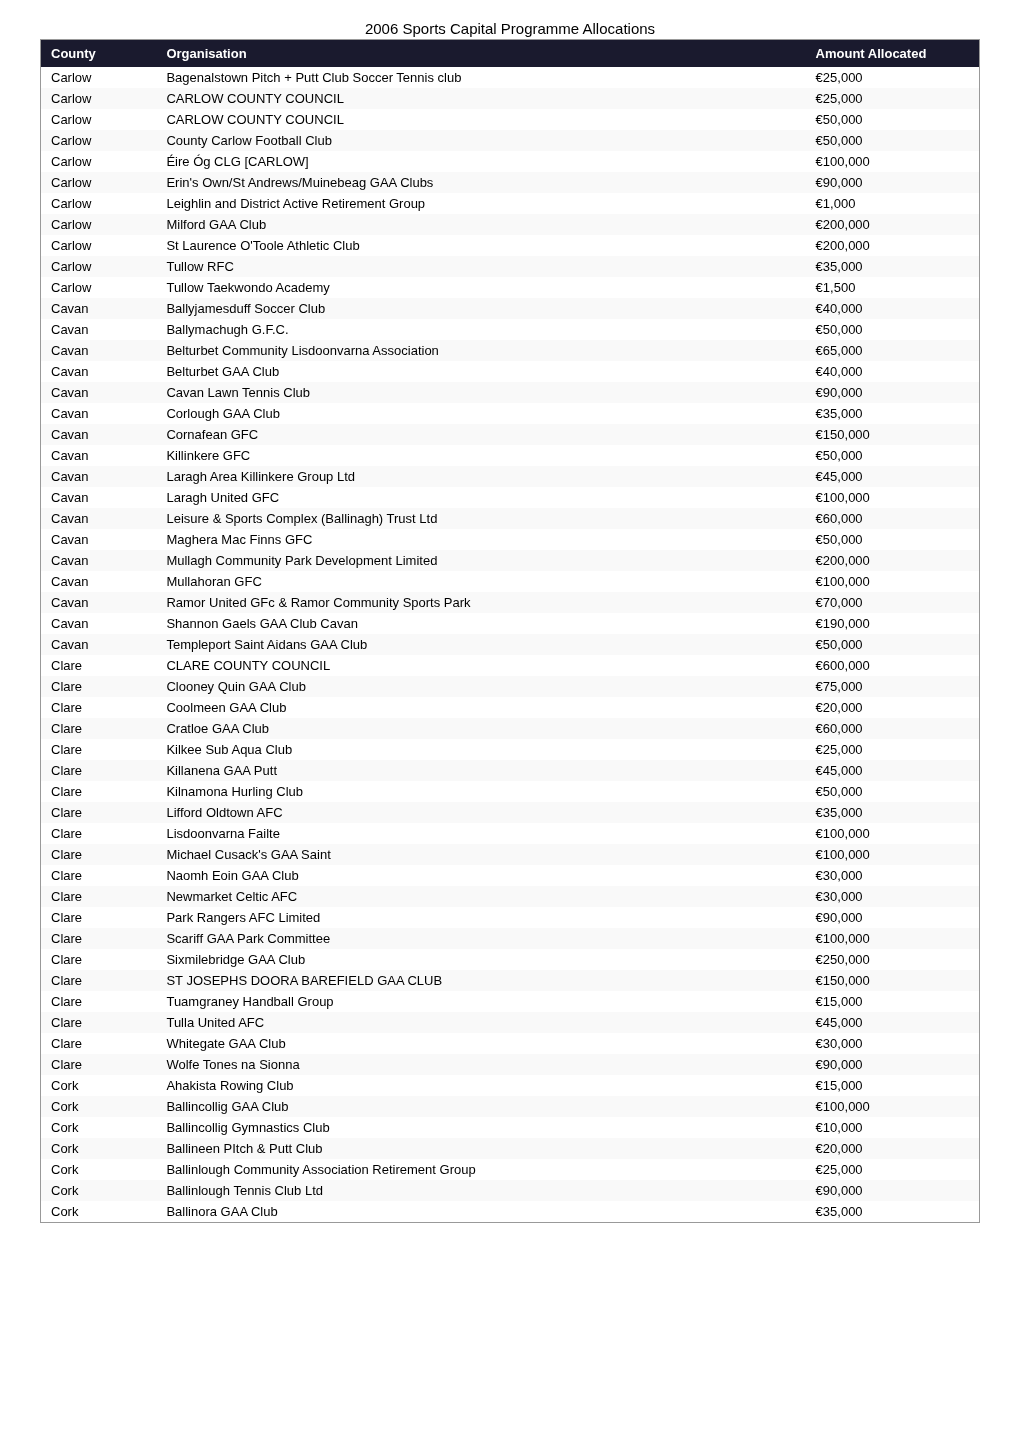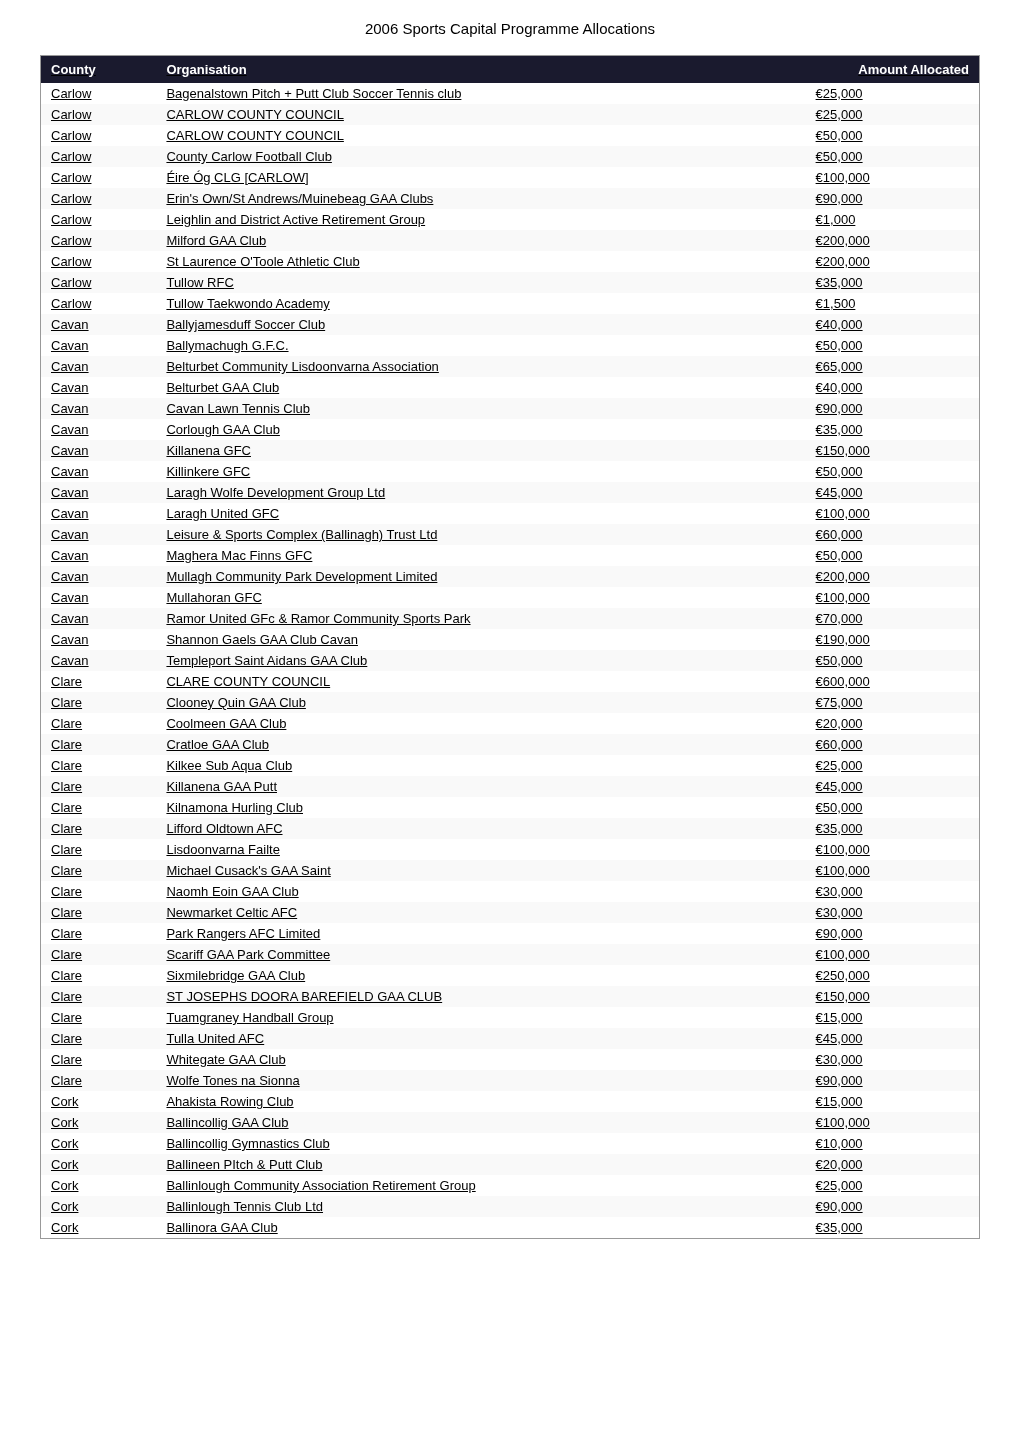--- a/index.html
+++ b/index.html
@@ -8,41 +8,39 @@
       font-size: 13px;
       background: #fff;
       color: #000;
       padding: 20px 40px;
       width: 1020px;
     }
     h1 {
       text-align: center;
       font-size: 15px;
       font-weight: normal;
-      margin-bottom: 18px;
+      margin-bottom: 2px;
       color: #000;
     }
     table {
       width: 100%;
       border-collapse: collapse;
       border: 1px solid #999;
-      text-decoration: underline;
     }
     thead tr {
       background-color: #1a1a2e;
       color: #fff;
     }
     thead th {
       padding: 6px 10px;
       text-align: left;
       font-weight: bold;
       font-size: 13px;
     }
     thead th.amount-col {
-      text-align: right;
     }
     tbody tr:nth-child(even) {
       background-color: #f9f9f9;
     }
     tbody tr:nth-child(odd) {
       background-color: #fff;
     }
     tbody td {
       padding: 3px 10px;
       border: none;
@@ -153,31 +151,31 @@
         <td class="org-col">Cavan Lawn Tennis Club</td>
         <td class="amount-col">€90,000</td>
       </tr>
       <tr>
         <td class="county-col">Cavan</td>
         <td class="org-col">Corlough GAA Club</td>
         <td class="amount-col">€35,000</td>
       </tr>
       <tr>
         <td class="county-col">Cavan</td>
-        <td class="org-col">Killanena GFC</td>
+        <td class="org-col">Cornafean GFC</td>
         <td class="amount-col">€150,000</td>
       </tr>
       <tr>
         <td class="county-col">Cavan</td>
         <td class="org-col">Killinkere GFC</td>
         <td class="amount-col">€50,000</td>
       </tr>
       <tr>
         <td class="county-col">Cavan</td>
-        <td class="org-col">Laragh Wolfe Development Group Ltd</td>
+        <td class="org-col">Laragh Area Killinkere Group Ltd</td>
         <td class="amount-col">€45,000</td>
       </tr>
       <tr>
         <td class="county-col">Cavan</td>
         <td class="org-col">Laragh United GFC</td>
         <td class="amount-col">€100,000</td>
       </tr>
       <tr>
         <td class="county-col">Cavan</td>
         <td class="org-col">Leisure &amp; Sports Complex (Ballinagh) Trust Ltd</td>

